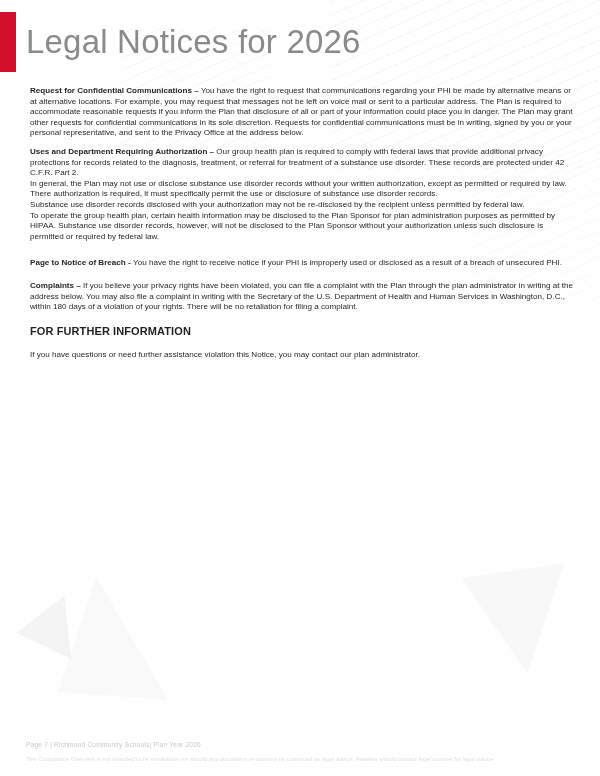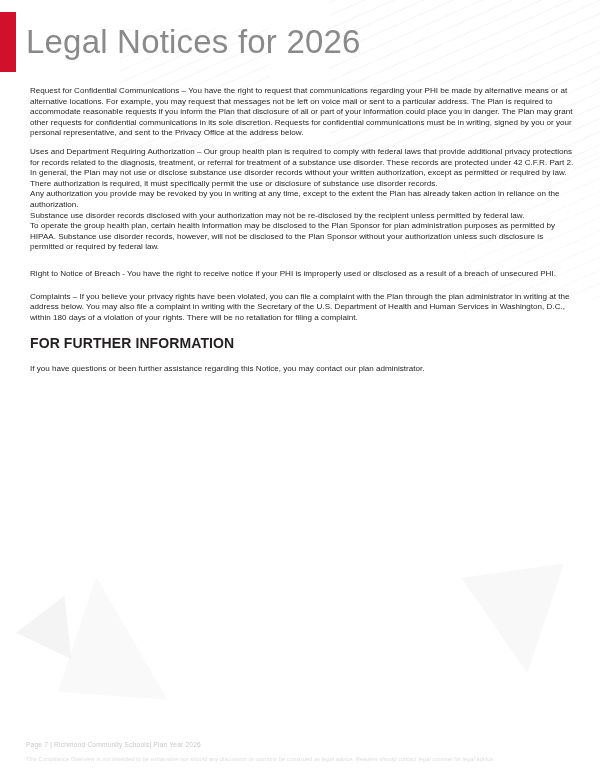--- a/index.html
+++ b/index.html
@@ -136,24 +136,24 @@
   }
   .para {
     font-size: 8.1px;
     line-height: 10.6px;
     color: #231f20;
     margin: 0 0 8px 0;
     text-align: left;
   }
   .para.tight { margin-bottom: 0; }
   .lead {
-    font-weight: normal;
+    font-weight: bold;
   }
   .subhead {
-    font-size: 14px;
+    font-size: 11px;
     font-weight: bold;
     color: #231f20;
     margin: 0 0 9px 0;
     letter-spacing: 0.1px;
   }
   .spacer-sm { height: 4px; }
 
   
   .footer {
     position: absolute;
@@ -200,54 +200,51 @@
     </p>
 
     <p class="para tight">
       <span class="lead">Uses and Department Requiring Authorization – </span><span>Our group health plan is required to comply with federal laws that provide additional privacy protections for records related to the diagnosis, treatment, or referral for treatment of a substance use disorder. These records are protected under 42 C.F.R. Part 2.</span>
     </p>
 
     <p class="para tight">
       <span>In general, the Plan may not use or disclose substance use disorder records without your written authorization, except as permitted or required by law. There authorization is required, it must specifically permit the use or disclosure of substance use disorder records.</span>
     </p>
 
-    <p class="para tight">
-      <span>Any authorization you provide may be revoked by you in writing at any time, except to the extent the Plan has already taken action in reliance on the authorization.</span>
-    </p>
 
     <p class="para tight">
       <span>Substance use disorder records disclosed with your authorization may not be re-disclosed by the recipient unless permitted by federal law.</span>
     </p>
 
     <p class="para">
       <span>To operate the group health plan, certain health information may be disclosed to the Plan Sponsor for plan administration purposes as permitted by HIPAA. Substance use disorder records, however, will not be disclosed to the Plan Sponsor without your authorization unless such disclosure is permitted or required by federal law.</span>
     </p>
 
     <div class="spacer-sm"></div>
 
 
     <div class="spacer-sm"></div>
 
     <p class="para">
-      <span class="lead">Right to Notice of Breach  - </span><span>You have the right to receive notice if your PHI is improperly used or disclosed as a result of a breach of unsecured PHI.</span>
+      <span class="lead">Page to Notice of Breach  - </span><span>You have the right to receive notice if your PHI is improperly used or disclosed as a result of a breach of unsecured PHI.</span>
     </p>
 
     <div class="spacer-sm"></div>
 
     <p class="para">
       <span class="lead">Complaints – </span><span>If you believe your privacy rights have been violated, you can file a complaint with the Plan through the plan administrator in writing at the address below.  You may also file a complaint in writing with the Secretary of the U.S. Department of Health and Human Services in Washington, D.C., within 180 days of a violation of your rights. There will be no retaliation for filing a complaint.</span>
     </p>
 
     <div class="spacer-sm"></div>
 
     <p class="subhead">FOR FURTHER INFORMATION</p>
 
     <div class="spacer-sm"></div>
 
-    <p class="para">If you have questions or been further assistance regarding this Notice, you may contact our plan administrator.</p>
+    <p class="para">If you have questions or need further assistance violation this Notice, you may contact our plan administrator.</p>
   </div>
 
   <div class="footer">
     <div class="footer-page">Page 7  |  Richmond Community Schools|  Plan Year 2026</div>
     <div class="footer-disclaimer">This Compliance Overview is not intended to be exhaustive nor should any discussion or opinions be construed as legal advice.  Readers should contact legal counsel for legal advice.</div>
   </div>
 
 </div>
 
 </body></html>

